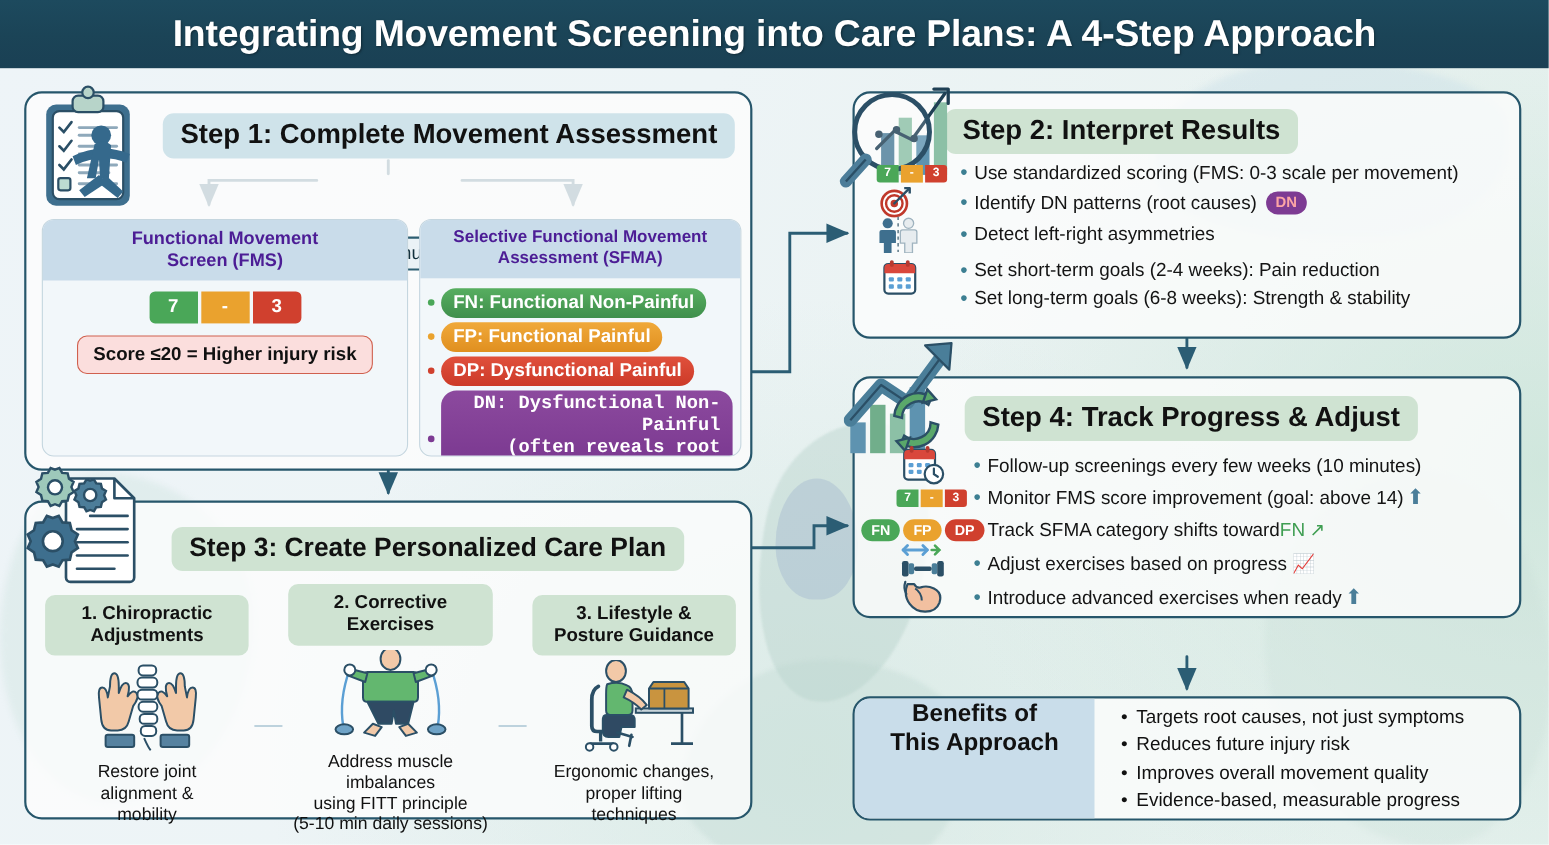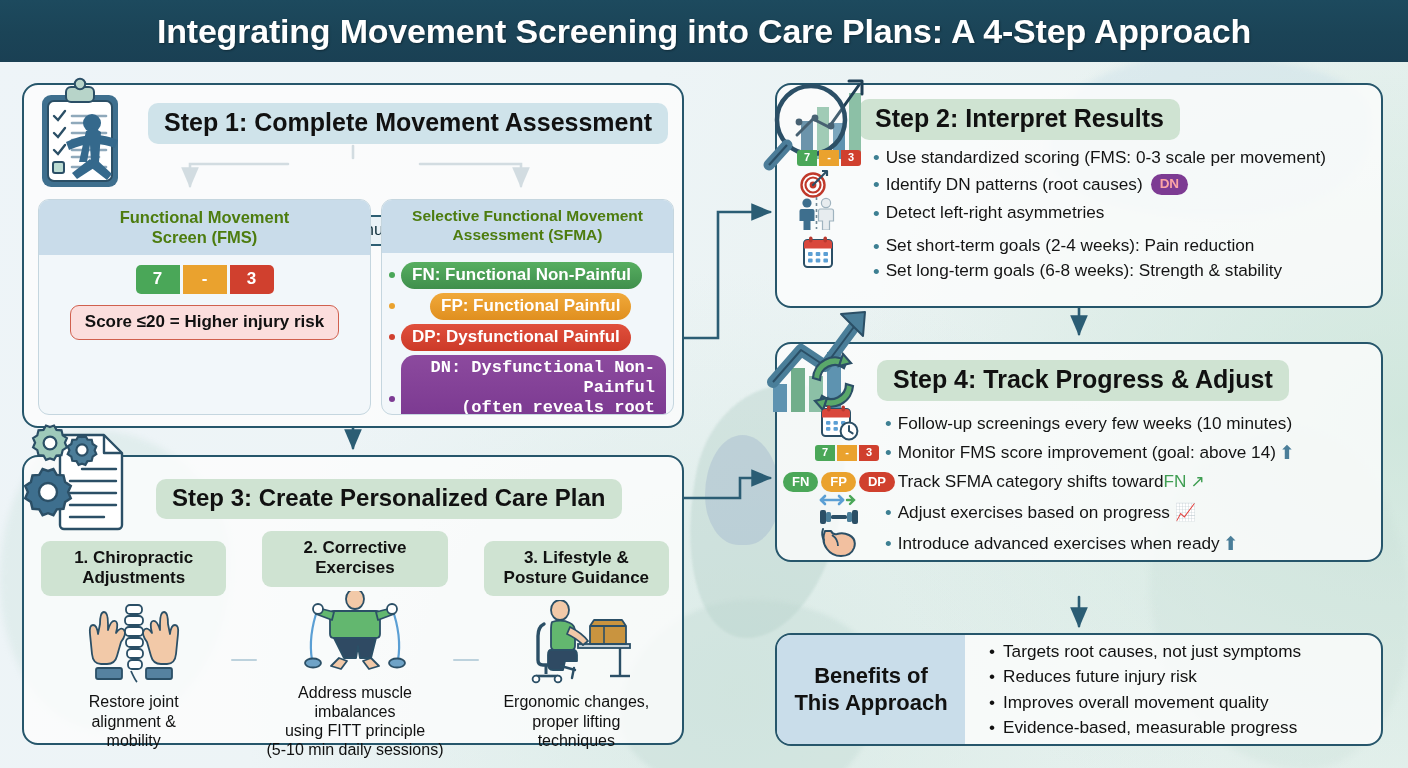--- a/index.html
+++ b/index.html
@@ -68,21 +68,21 @@
   .clock-pill {
     position: absolute; left: 264px; top: 130px;
     display: flex; align-items: center; gap: 6px;
     background: #eaf2f6; border: 2px solid #2d5e72; border-radius: 18px;
     padding: 3px 14px 4px 10px; font-size: 17px; color:#12313d; font-weight: 500;
   }
   .subbox { position:absolute; border:1.5px solid #c5d6df; border-radius: 11px; overflow:hidden;
             background: #f2f7fa; }
   .subbox .sb-hdr {
     background: #c9dcea; text-align:center; font-weight:bold; font-size: 16.5px;
-    color:#4d7c0f; padding: 7px 6px 8px 6px; line-height: 1.22;
+    color:#4c1d95; padding: 7px 6px 8px 6px; line-height: 1.22;
   }
   .subbox .sb-body { padding: 10px 8px; }
 
   .fms-chips { display:flex; justify-content:center; gap:3px; margin-bottom: 7px; }
   .chip { color:#fff; font-weight:bold; font-size:17px; width: 44px; text-align:center;
           padding: 4px 0 5px 0; }
   .chip.g { background:#4aa758; border-radius: 5px 0 0 5px; }
   .chip.o { background:#eaa22e; }
   .chip.r { background:#d0402e; border-radius: 0 5px 5px 0; }
   .fms-desc { text-align:center; font-size: 16.5px; color:#111; line-height:1.25; }
@@ -93,21 +93,21 @@
   }
 
   .sfma-list { list-style:none; }
   .sfma-list li { display:flex; align-items:center; gap:6px; margin-bottom: 4px; }
   .dot { width:6px; height:6px; border-radius:50%; flex:0 0 auto; }
   .tag {
     color:#fff; font-weight:bold; font-size:17px; border-radius: 14px;
     padding: 3px 11px 4px 11px; line-height:1.18;
   }
   .tag.fn { background: linear-gradient(180deg,#57ae60,#3f8f4c); }
-  .tag.fp { background: linear-gradient(180deg,#f0a93a,#e08f1f); margin-left: 29px; }
+  .tag.fp { background: linear-gradient(180deg,#f0a93a,#e08f1f); }
   .tag.dp { background: linear-gradient(180deg,#e0503c,#cc3a28); }
   .tag.dn { background: linear-gradient(180deg,#8c4a9e,#75338c); text-align:right;font-family:Liberation Mono, monospace; }
   .plain-item { font-size: 16px; color:#111; }
 
   
   #step2 { left: 775px; top: 83px; width: 608px; height: 225px; }
   #step2 .hdr { position:absolute; left: 82px; top: 14px; font-size: 25px; }
   .bullets { position:absolute; left: 96px; top: 63px; list-style:none; }
   .bullets li { display:flex; align-items:center; font-size: 17.2px; color:#141414; line-height: 1.0; }
   .bdot { color:#3d7f92; font-size: 19px; margin-right: 6px; line-height:1; }
@@ -137,21 +137,21 @@
   .tri { position:absolute; left: 12px; top: 74px; width: 638px; display:flex; align-items:center; }
   .tri-col { flex: 1 1 0; text-align:center; }
   .tri-title { background:#cfe3d2; border-radius:9px; padding:7px 4px 8px 4px; margin: 0 5px;
                font-weight:bold; font-size:17px; color:#111; line-height:1.2; }
   .tri-sep { flex:0 0 26px; height:2px; background:#bdd2dd; margin-top: 30px; border-radius:2px;}
   .tri-cap { font-size: 16px; color:#111; line-height:1.2; margin-top: 6px; }
   .tri-art { height: 86px; display:flex; align-items:flex-end; justify-content:center; margin-top:4px; }
 
   
   #benefits { left: 775px; top: 633px; width: 608px; height: 113px; display:flex; overflow:hidden; }
-  .ben-left { width: 188px; background:#c9ddea; display:flex; align-items:center; justify-content:center;
+  .ben-left { width: 218px; background:#c9ddea; display:flex; align-items:flex-start; justify-content:center;
               border-radius:13px 0 0 13px;}
   .ben-left span { font-size: 22px; font-weight:bold; color:#111; text-align:center; line-height:1.22; }
   .ben-right { flex:1; display:flex; flex-direction:column; justify-content:center; padding-left: 24px; }
   .ben-right li { list-style:none; font-size: 17.2px; color:#111; line-height: 1.47; }
   .ben-right li::before { content:"•"; color:#111; margin-right: 8px; }
 
   
   #wires { position:absolute; left:0; top:0; width:1408px; height:768px; pointer-events:none; }
 
   .icon-abs { position:absolute; }

